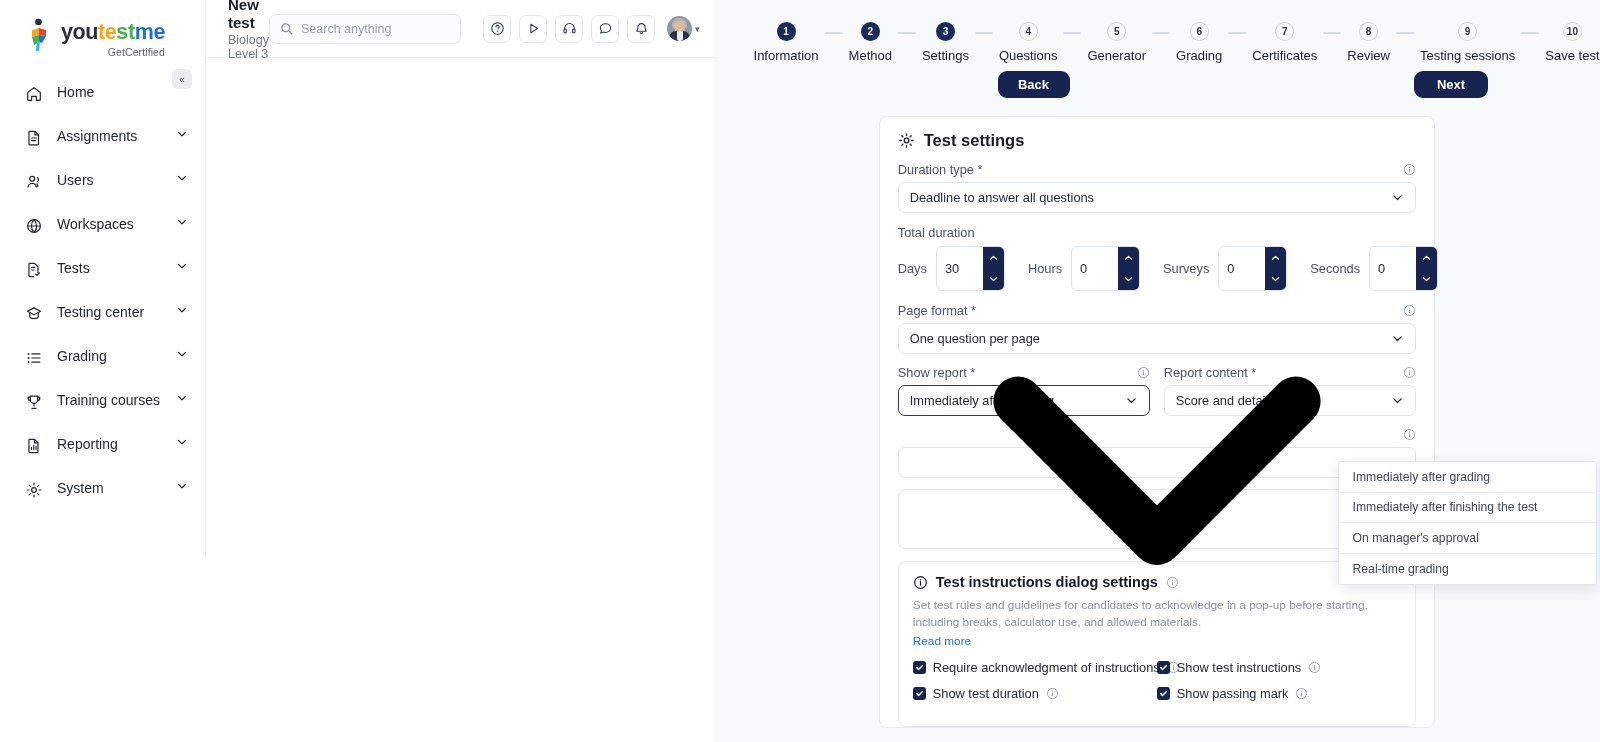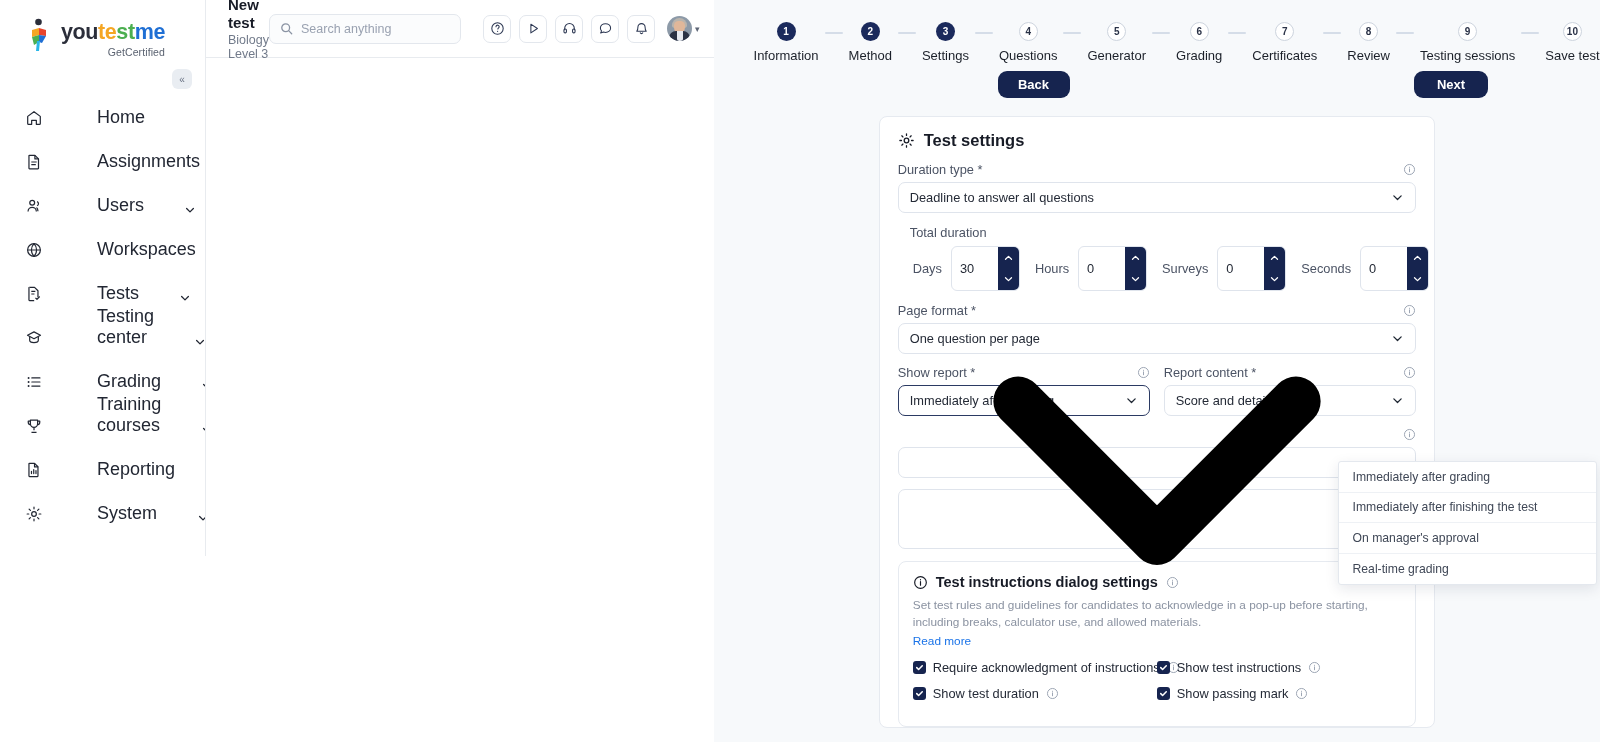--- a/index.html
+++ b/index.html
@@ -31,24 +31,23 @@
   .collapse-btn {
     position: absolute; left: 172px; top: 69px;
     width: 20px; height: 20px; border-radius: 6px;
     background: #e9edf2; color: #6b7485;
     display: flex; align-items: center; justify-content: center;
     font-size: 10px; cursor: pointer;
   }
 
   .nav { margin-top: 22px; }
   .nav-item {
-    display: flex; align-items: flex-end; height: 44px;
+    display: flex; align-items: flex-start; height: 44px;
     padding: 0 17px 0 24px; cursor: pointer; color: #222733;
-    font-size: 18px;
-    gap: 40px;
+    font-size: 14px;
   }
   .nav-ico { width: 20px; height: 20px; flex: 0 0 20px; margin-right: 13px;
              display:flex; align-items:center; justify-content:center; color:#222733; }
   .nav-label { flex: 1; }
   .nav-chev { width: 12px; height: 12px; color: #222733; display:flex; }
 
   
   .main { flex: 1; display: flex; flex-direction: row; background: #ffffff; min-width: 0; }
 
   .topbar {
@@ -133,22 +132,22 @@
   .info-i { width: 13px; height: 13px; color: #9aa3b2; flex: 0 0 13px; }
 
   .select {
     height: 31px; border: 1px solid #dfe4ec; border-radius: 7px; background: #fff;
     display: flex; align-items: center; padding: 0 11px; font-size: 12.8px; color: #242a36;
     justify-content: space-between; cursor: pointer;
   }
   .select.active { border: 1px solid #2b3a63; }
   .select .chev { color: #1f2733; width: 13px; height: 13px; flex: 0 0 13px; }
 
-  .totaldur-lbl { font-size: 12.8px; color: #4b5364; margin: 12px 0 6px 12px; }
-  .dur-row { display: flex; align-items: center; gap: 0; margin-bottom: 5px; margin-left: 15px; }
+  .totaldur-lbl { font-size: 12.8px; color: #4b5364; margin: 12px 0 6px 0; }
+  .dur-row { display: flex; align-items: center; gap: 8px; margin-bottom: 5px; }
   .dur-unit { display: flex; align-items: center; }
   .dur-unit-lbl { font-size: 12.8px; color: #4b5364; margin-right: 9px; }
   .spin {
     display: flex; align-items: stretch; border: 1px solid #dfe4ec; border-radius: 6px;
     overflow: hidden; height: 45px; background: #fff;
   }
   .spin input {
     width: 46px; border: none; outline: none; font-size: 12.8px; color: #242a36;
     padding: 0 8px; font-family: inherit; background: transparent;
   }

